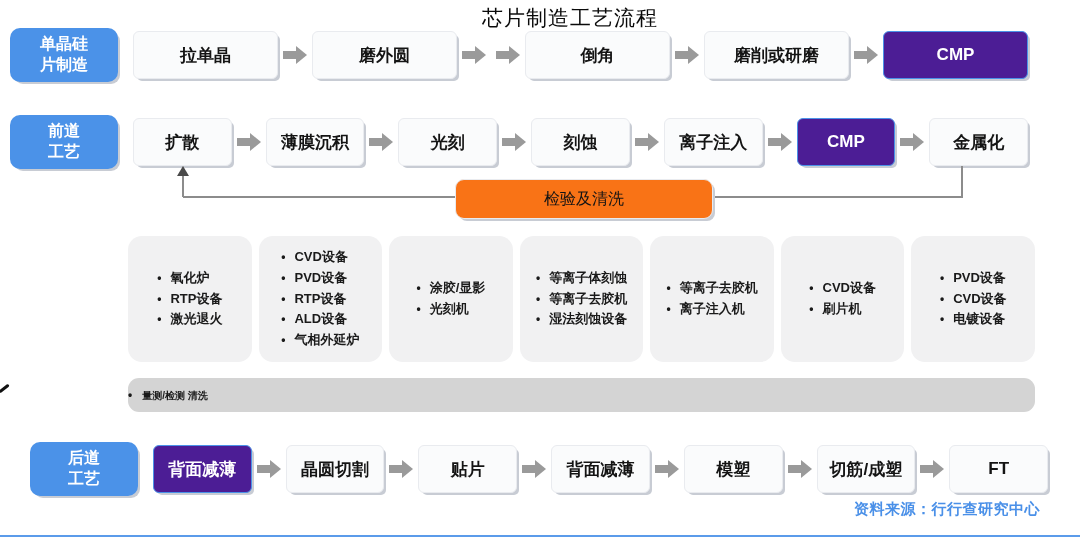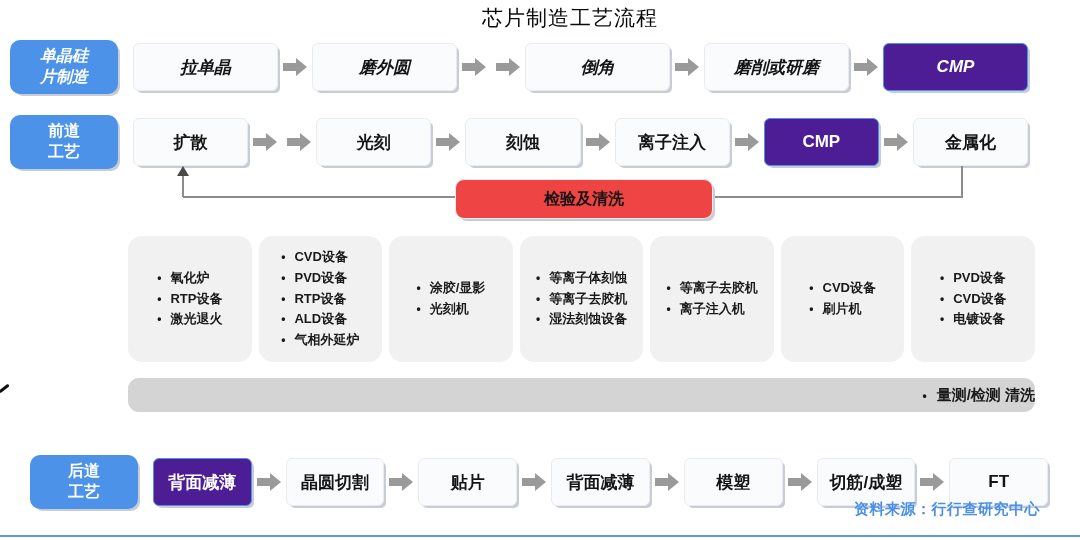--- a/index.html
+++ b/index.html
@@ -12,23 +12,23 @@
   .canvas{position:absolute;inset:0;}
 
   .title{
     position:absolute;top:4px;left:60px;right:0;
     text-align:center;font-size:21px;font-weight:normal;color:#0a0a0a;
     letter-spacing:1px;
   }
 
   
   .flow-row{position:absolute;left:10px;width:1018px;display:flex;align-items:center;}
-  #row-wafer{top:40px;height:54px;font-style:italic;}
+  #row-wafer{top:28px;height:54px;}
   #row-frontend{top:115px;height:54px;}
-  #row-backend{top:455px;height:54px;padding-left:20px;}
+  #row-backend{top:442px;height:54px;padding-left:20px;}
 
   .row-label{
     flex:none;width:108px;height:54px;margin-right:15px;
     background:#4b92e8;border-radius:10px;
     color:#fff;font-weight:bold;font-size:16px;line-height:1.3;
     display:flex;flex-direction:column;align-items:center;justify-content:center;
     box-shadow:3px 3px 0 -1px #c8ccd4;
   }
 
   .step{
@@ -47,42 +47,42 @@
     border-left:11px solid #9a9a9a;border-top:9px solid transparent;border-bottom:9px solid transparent;}
 
   
   .loop-h{position:absolute;top:196px;left:183px;width:780px;height:2px;background:#8c8c8c;z-index:1;}
   .loop-v-right{position:absolute;top:166px;left:961px;width:2px;height:31px;background:#8c8c8c;z-index:1;}
   .loop-v-left{position:absolute;top:176px;left:182px;width:2px;height:21px;background:#8c8c8c;z-index:1;}
   .loop-arrowhead{position:absolute;top:166px;left:177px;width:0;height:0;z-index:1;
     border-left:6px solid transparent;border-right:6px solid transparent;border-bottom:10px solid #4a4a4a;}
   .inspection-box{
     position:absolute;top:179px;left:455px;width:256px;height:38px;z-index:2;
-    background:#ef4444;border:1px solid #e9ebef;border-radius:9px;
+    background:#f97316;border:1px solid #e9ebef;border-radius:9px;
     box-shadow:3px 3px 0 -1px #c8ccd4;
     display:flex;align-items:center;justify-content:center;
-    font-size:16px;font-weight:bold;color:#141414;
+    font-size:16px;font-weight:normal;color:#141414;
   }
 
   
   .equip-row{position:absolute;top:236px;left:128px;width:907px;height:126px;display:flex;gap:7px;}
   .equip{
     flex:1;background:#f1f1f2;border-radius:14px;
     display:flex;align-items:center;justify-content:center;
   }
   .equip ul{list-style:none;margin:0;padding:0;font-size:13px;font-weight:bold;line-height:1.6;color:#1a1a1a;}
   .equip li{white-space:nowrap;}
   .equip li::before{content:"•";margin-right:9px;font-size:12px;}
 
   
   .measure-bar{
     position:absolute;top:378px;left:128px;width:907px;height:34px;
     background:#d4d4d4;border-radius:11px;
-    display:flex;align-items:center;justify-content:flex-end;
-    font-size:15px;font-weight:bold;color:#1a1a1a;
+    display:flex;align-items:center;justify-content:flex-start;
+    font-size:10px;font-weight:bold;color:#1a1a1a;
   }
   .measure-bar .txt::before{content:"•";margin-right:10px;font-size:12px;}
 
   .source{
     position:absolute;top:500px;right:40px;
     color:#4a90e8;font-size:15px;font-weight:bold;letter-spacing:.5px;
   }
 
   .bottom-rule{position:absolute;left:0;bottom:3px;width:100%;height:2px;background:#5b9bea;}
 
@@ -112,20 +112,21 @@
       <div class="arrow"></div>
       <div class="step hl">CMP</div>
     </div>
   <div class="flow-row" id="row-frontend">
       <div class="row-label">
         <div>前道</div>
         <div>工艺</div>
       </div>
       <div class="step">扩散</div>
       <div class="arrow"></div>
+      <div class="step">薄膜沉积</div>
       <div class="arrow"></div>
       <div class="step">光刻</div>
       <div class="arrow"></div>
       <div class="step">刻蚀</div>
       <div class="arrow"></div>
       <div class="step">离子注入</div>
       <div class="arrow"></div>
       <div class="step hl">CMP</div>
       <div class="arrow"></div>
       <div class="step">金属化</div>

